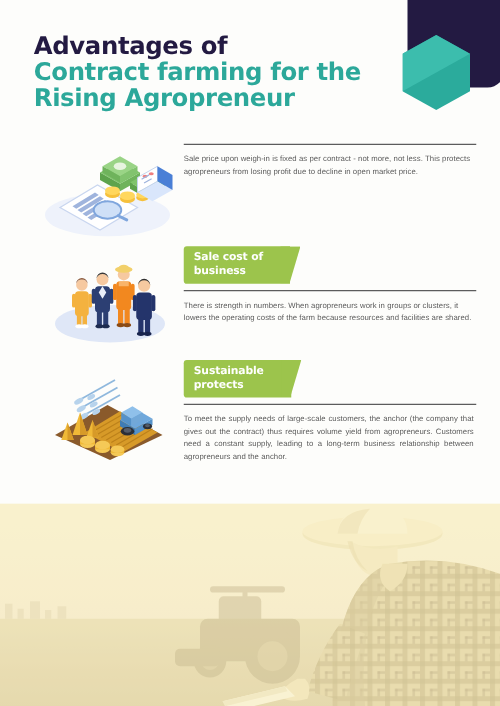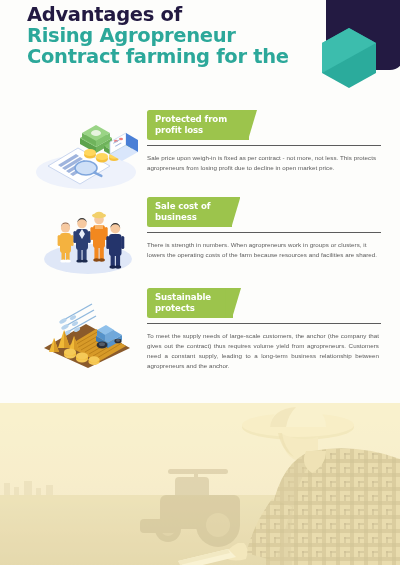--- a/index.html
+++ b/index.html
@@ -45,21 +45,21 @@
     left: 322px;
     top: 28px;
     width: 54px;
     height: 60px;
   }
   .deco-hex svg { display:block; }
 
   #title-block {
     position: absolute;
     left: 27px;
-    top: 4px;
+    top: 26px;
     width: 300px;
   }
   .title-line {
     display: block;
     font-family: "DejaVu Sans", sans-serif;
     font-weight: 700;
     font-size: 19.5px;
     line-height: 21px;
     letter-spacing: -0.3px;
   }
@@ -159,22 +159,22 @@
 
     <div class="deco-hex">
       <svg width="54" height="60" viewBox="0 0 54 60">
         <polygon points="27,0 54,15 54,45 27,60 0,45 0,15" fill="#2bab9c"></polygon>
         <path d="M27,0 L0,15 L0,45 L54,15 Z" fill="#3fc0b0" opacity="0.85"></path>
       </svg>
     </div>
 
     <div id="title-block">
       <span class="title-line l1">Advantages of</span>
+      <span class="title-line l2">Contract farming for the</span>
       <span class="title-line l3">Rising Agropreneur</span>
-      <span class="title-line l2">Contract farming for the</span>
     </div>
   </div>
 
   <div class="section" id="section-1">
 
     <div class="illus">
       <svg width="112" height="78" viewBox="0 0 112 78">
         <ellipse cx="56" cy="58" rx="50" ry="17" fill="#eef2fb"></ellipse>
 
         <polygon points="18,52 48,34 80,52 50,70" fill="#ffffff" stroke="#c9d6ef" stroke-width="1"></polygon>
@@ -225,24 +225,20 @@
           </g>
           <g fill="#9fb4dd">
             <rect x="83" y="29" width="7" height="1" transform="rotate(-30 83 29)"></rect>
             <rect x="85" y="32" width="7" height="1" transform="rotate(-30 85 32)"></rect>
           </g>
         </g>
       </svg>
     </div>
 
     <div class="content">
-      <div class="tag">
-        <span class="tag-text">Protected from
-profit loss</span>
-      </div>
       <div class="divider"></div>
       <div class="body-text">Sale price upon weigh-in is fixed as per contract - not more, not less. This protects agropreneurs from losing profit due to decline in open market price.</div>
     </div>
   </div>
 
   <div class="section" id="section-2">
 
     <div class="illus">
       <svg width="112" height="78" viewBox="0 0 112 78">
         <ellipse cx="58" cy="58" rx="44" ry="15" fill="#dfe7f7"></ellipse>

